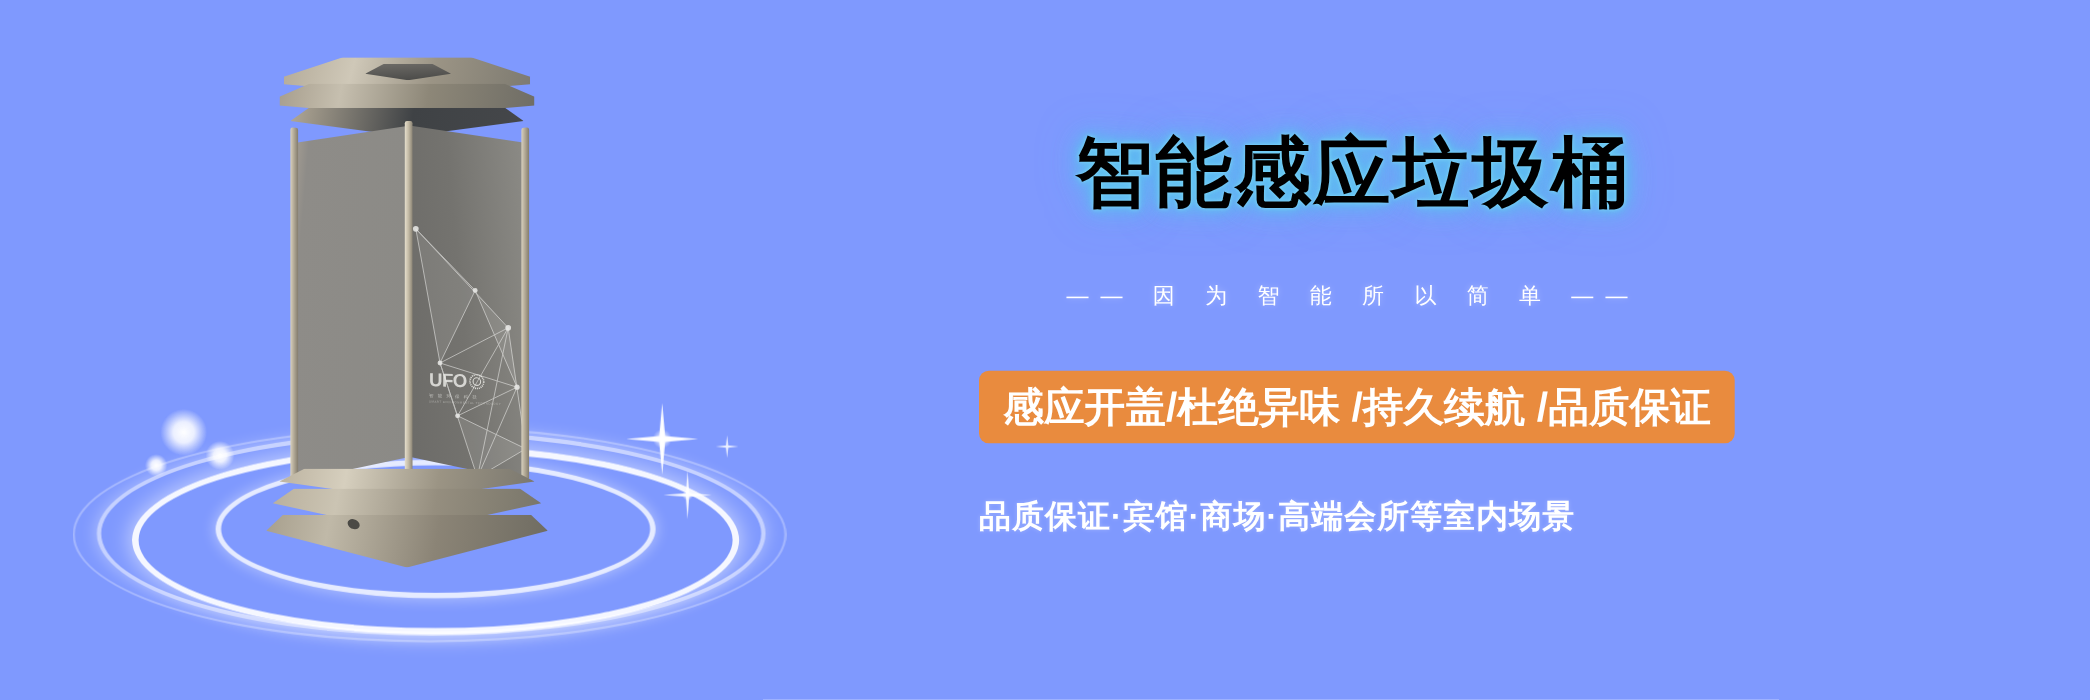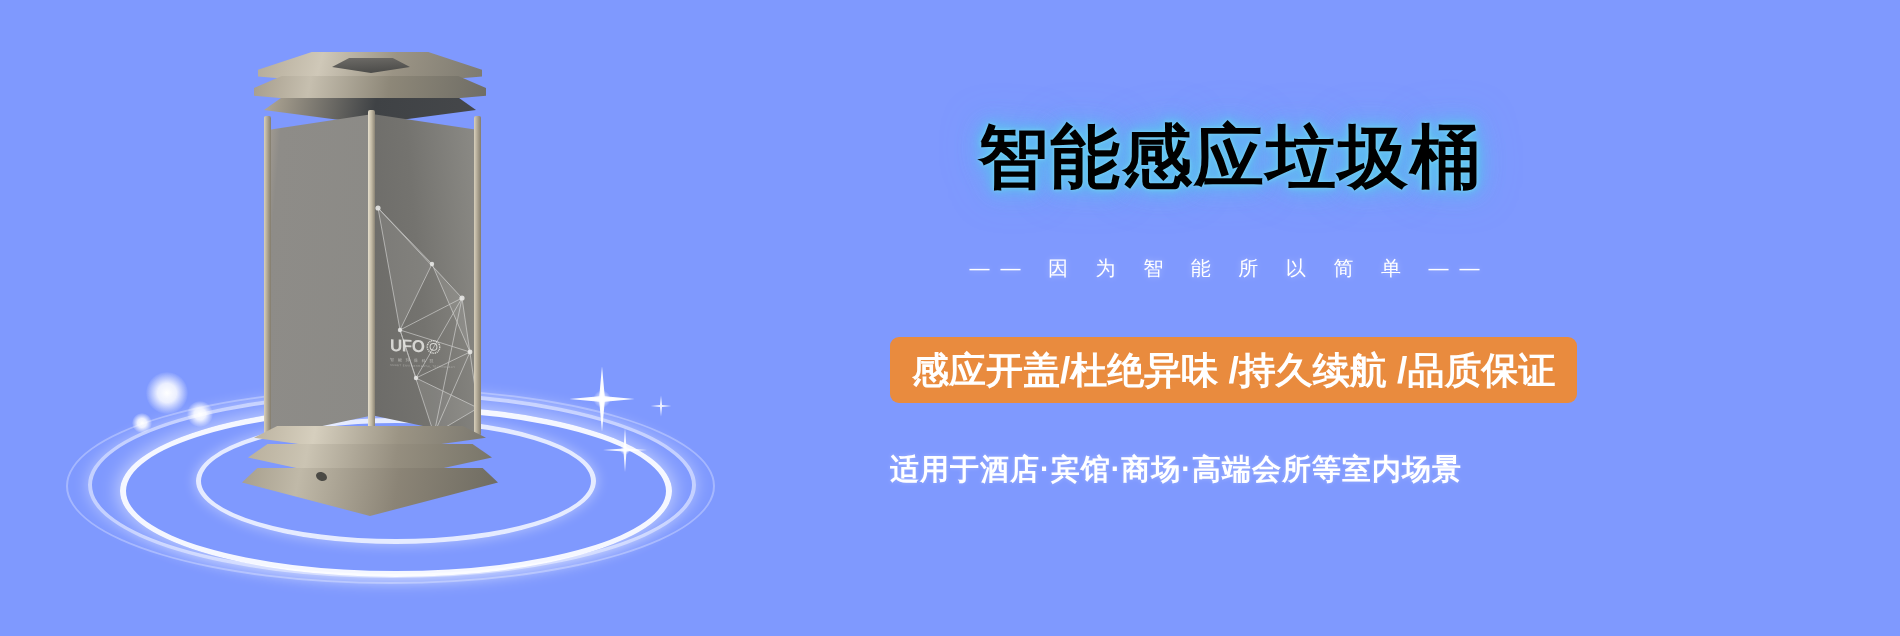--- a/index.html
+++ b/index.html
@@ -391,16 +391,16 @@
   <div id="copy-block">
 
     <div id="headline">智能感应垃圾桶</div>
 
     <div id="subline">—— 因 为 智 能  所 以 简 单 ——</div>
 
     <div id="features-pill">
       <span id="features-text">感应开盖/杜绝异味 /持久续航 /品质保证</span>
     </div>
 
-    <div id="scenes-line">适用于酒店·宾馆·商场·高端会所等室内场景</div>
+    <div id="scenes-line">品质保证·宾馆·商场·高端会所等室内场景</div>
   </div>
 
 </div>
 
 </body></html>

